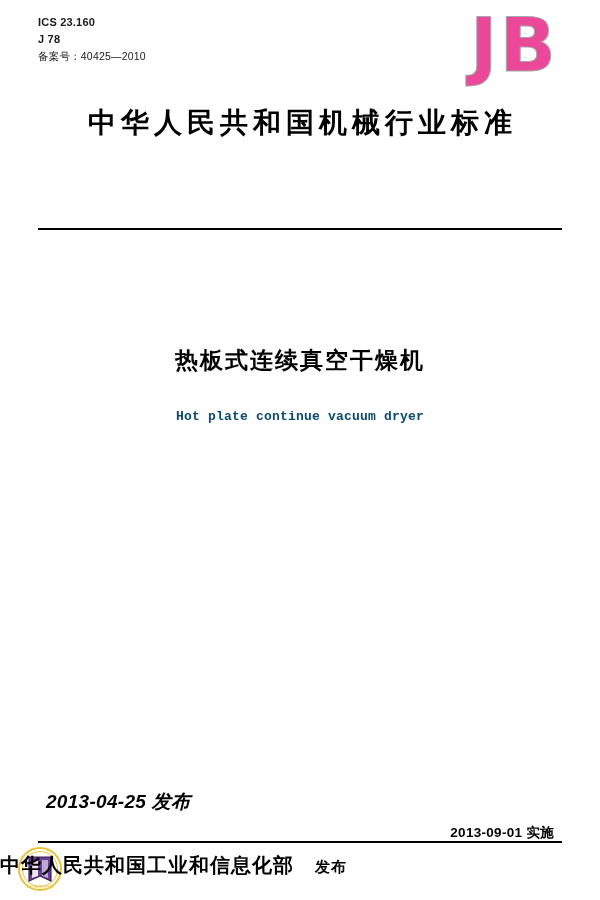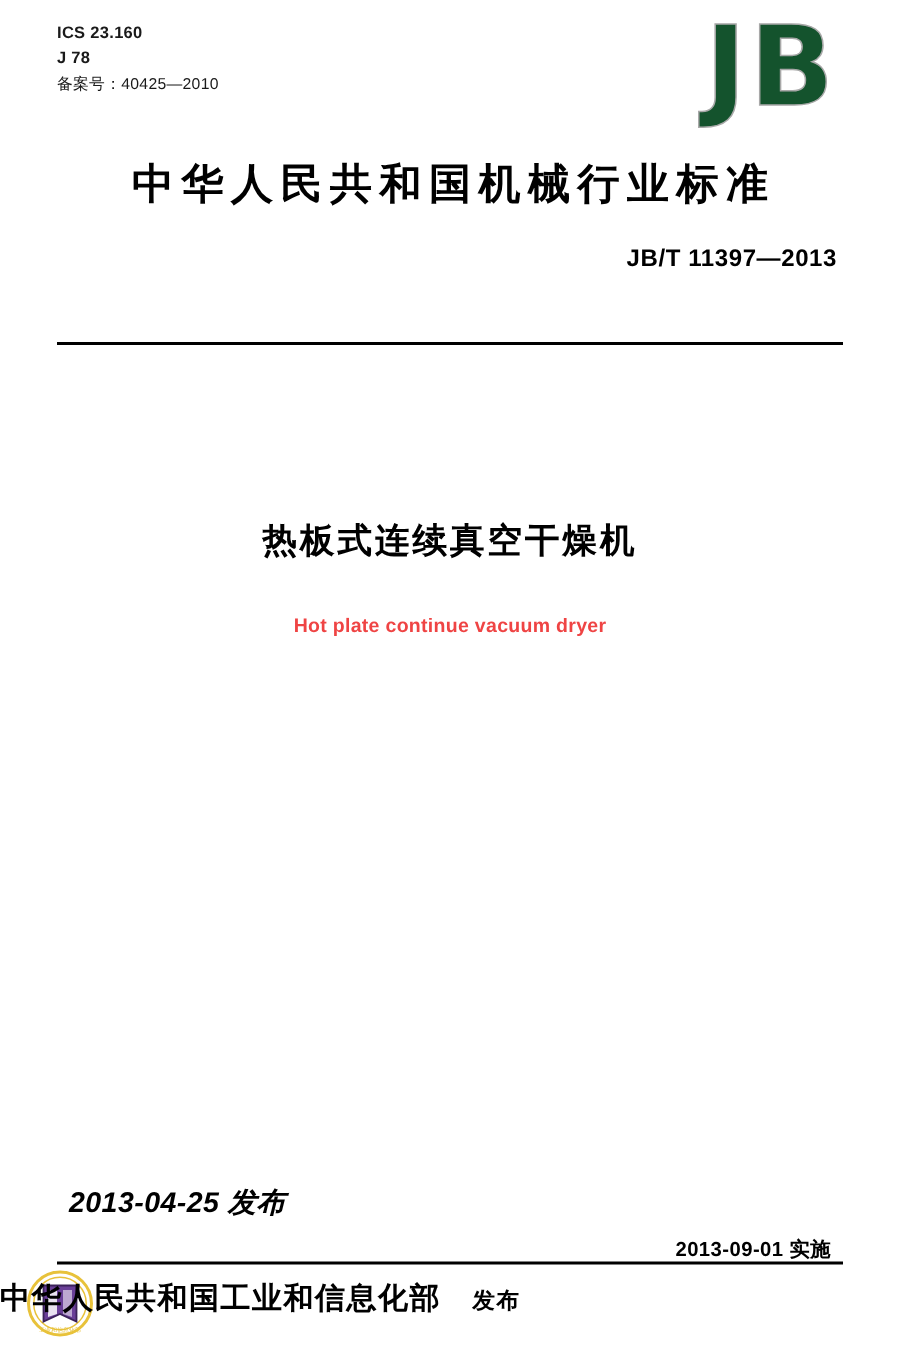--- a/index.html
+++ b/index.html
@@ -46,21 +46,21 @@
 
   
   .jb-logo {
     position: absolute;
     right: 42px;
     top: 8px;
     font-family: "DejaVu Sans", sans-serif;
     font-size: 74px;
     font-weight: bold;
     letter-spacing: 2px;
-    color: #14532d;
+    color: #ec4899;
     -webkit-text-stroke: 1px #a8a8a8;
     line-height: 1;
     user-select: none;
   }
 
   
   .std-title {
     position: absolute;
     left: 0;
     top: 104px;
@@ -115,25 +115,25 @@
     font-weight: bold;
     letter-spacing: 2px;
     color: #000000;
   }
   .doc-title-en {
     position: absolute;
     left: 0;
     top: 409px;
     width: 600px;
     text-align: center;
-    font-family: Liberation Sans, sans-serif;
+    font-family: Liberation Mono, monospace;
     font-size: 13px;
     font-weight: bold;
     letter-spacing: 0.2px;
-    color: #ef4444;
+    color: #0c4a6e;
   }
 
   
   .date-issue {
     position: absolute;
     left: 46px;
     top: 789px;
     font-size: 19px;
     font-weight: bold;
     letter-spacing: 0.3px;
@@ -195,21 +195,20 @@
   <div class="class-block">
     <div class="class-line">ICS 23.160</div>
     <div class="class-line">J 78</div>
     <div class="class-line filing">备案号：40425—2010</div>
   </div>
 
   <div class="jb-logo">JB</div>
 
   <div class="std-title">中华人民共和国机械行业标准</div>
 
-  <div class="std-number">JB/T 11397—2013</div>
 
   <div class="rule-top"></div>
 
   <div class="doc-title-cn">热板式连续真空干燥机</div>
   <div class="doc-title-en">Hot plate continue vacuum dryer</div>
 
   <div class="rule-bottom"></div>
 
   <div class="date-issue">2013-04-25 发布</div>
   <div class="date-effective">2013-09-01 实施</div>

